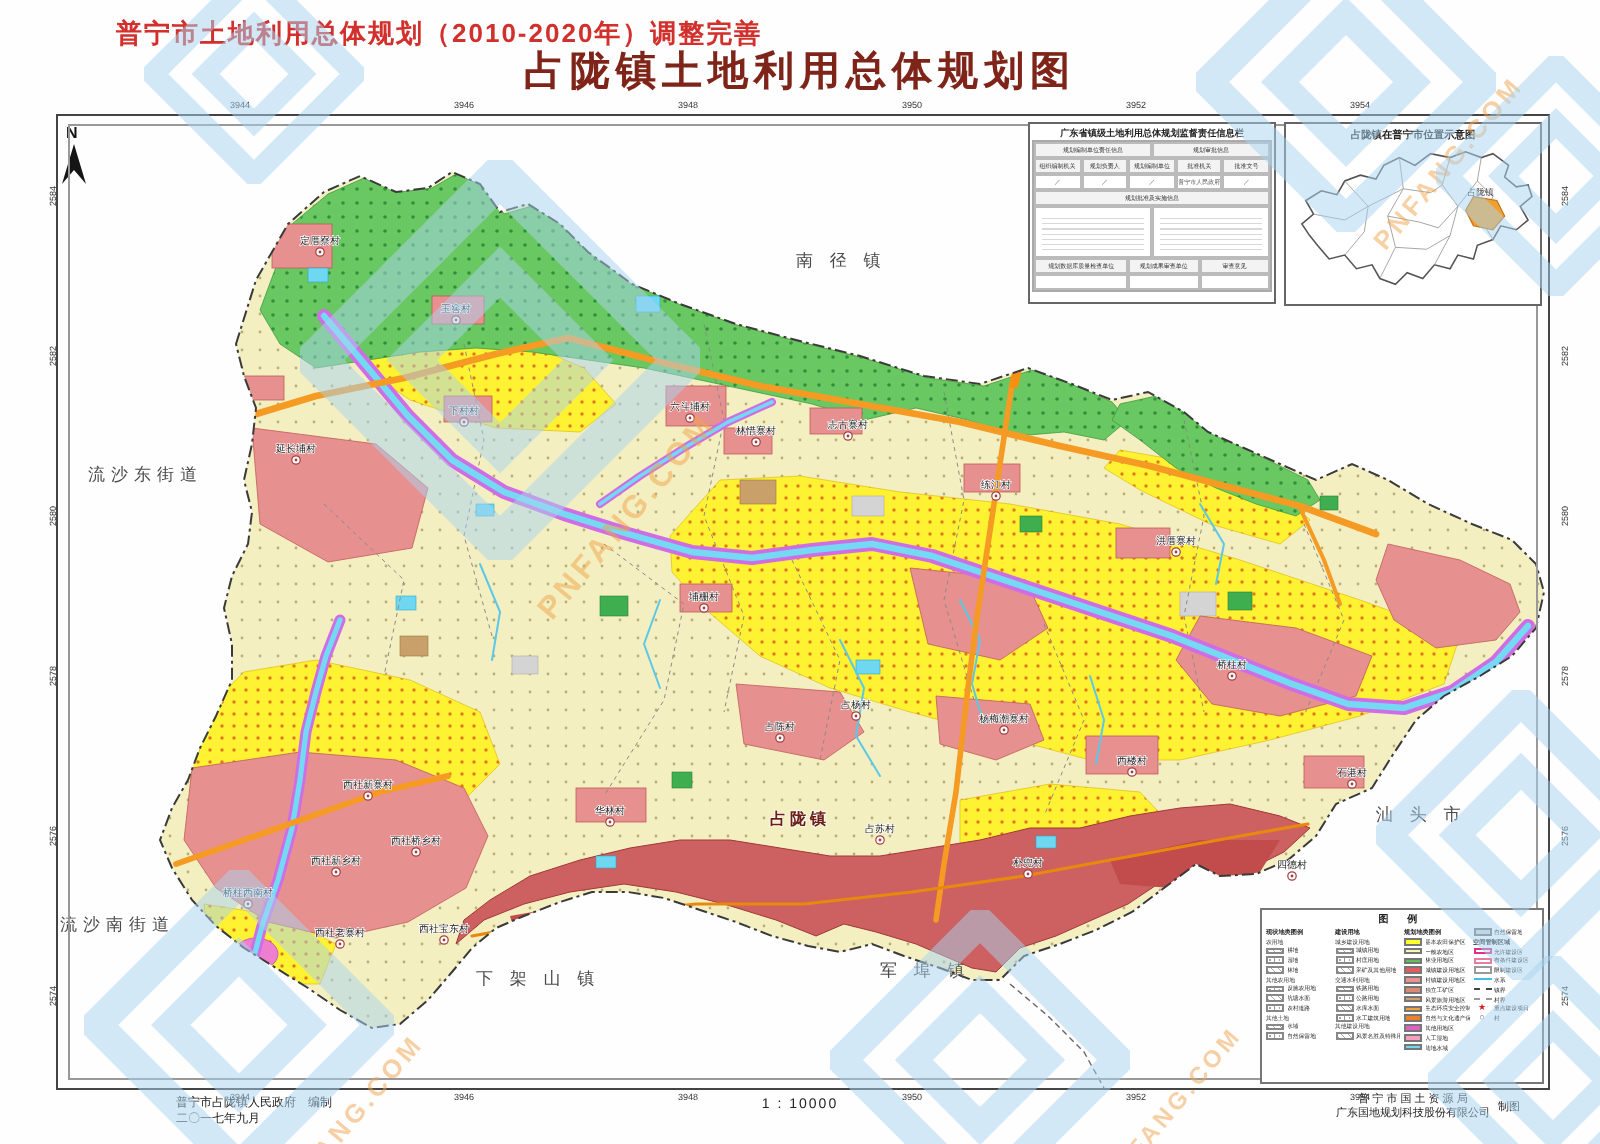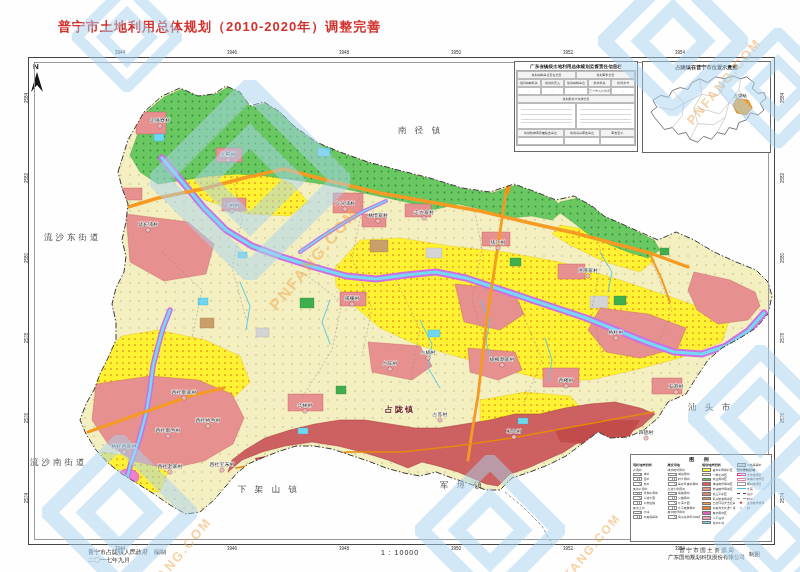--- a/index.html
+++ b/index.html
@@ -1,20 +1,20 @@
 <!DOCTYPE html>
 <html><head>
 <meta charset="utf-8">
 <style>
   html,body{margin:0;padding:0;}
   body{width:800px;height:572px;background:#fff;font-family:"Liberation Sans","DejaVu Sans",sans-serif;overflow:hidden;}
   .page{position:relative;width:800px;height:572px;background:#fefefe;}
   .abs{position:absolute;}
   
-  .title-top{left:58px;top:18px;font-size:13px;font-weight:bold;color:#d2302c;letter-spacing:1px;}
+  .title-top{left:58px;top:8px;font-size:13px;font-weight:bold;color:#d2302c;letter-spacing:1px;}
   .title-main{left:0;top:22px;width:800px;text-align:center;font-size:20px;font-weight:bold;color:#7e2418;letter-spacing:3px;}
   
   .frame-outer{left:28px;top:57px;width:747px;height:488px;border:1px solid #444;box-sizing:border-box;background:transparent;}
   .frame-inner{left:34px;top:62px;width:735px;height:478px;border:0.5px solid #999;box-sizing:border-box;}
   
   .gt{position:absolute;font-size:4.5px;color:#333;white-space:nowrap;}
   .gt.v{transform:rotate(-90deg);transform-origin:left top;}
   
   .inset{background:#fff;border:0.6px solid #666;box-sizing:border-box;}
   .inset-table{left:514px;top:61px;width:124px;height:91px;padding:1px;}
@@ -329,20 +329,21 @@
       <div class="abs gt v" style="left: 24px; top: 503px;">2574</div>
       <div class="abs gt v" style="left: 780px; top: 103px;">2584</div>
       <div class="abs gt v" style="left: 780px; top: 183px;">2582</div>
       <div class="abs gt v" style="left: 780px; top: 263px;">2580</div>
       <div class="abs gt v" style="left: 780px; top: 343px;">2578</div>
       <div class="abs gt v" style="left: 780px; top: 423px;">2576</div>
       <div class="abs gt v" style="left: 780px; top: 503px;">2574</div>
     </div>
 
   <div class="abs title-top">普宁市土地利用总体规划（2010-2020年）调整完善</div>
+  <div class="abs title-main">占陇镇土地利用总体规划图</div>
 
   <div class="abs inset inset-table">
     <div class="it-title">广东省镇级土地利用总体规划监督责任信息栏</div>
     <div class="it-grid" id="it-grid">
         <div class="it-cell hd" style="grid-column: span 5;">规划编制单位责任信息</div>
         <div class="it-cell hd" style="grid-column: span 5;">规划审批信息</div>
         <div class="it-cell hd" style="grid-column: span 2;">组织编制机关</div>
         <div class="it-cell hd" style="grid-column: span 2;">规划负责人</div>
         <div class="it-cell hd" style="grid-column: span 2;">规划编制单位</div>
         <div class="it-cell hd" style="grid-column: span 2;">批准机关</div>

